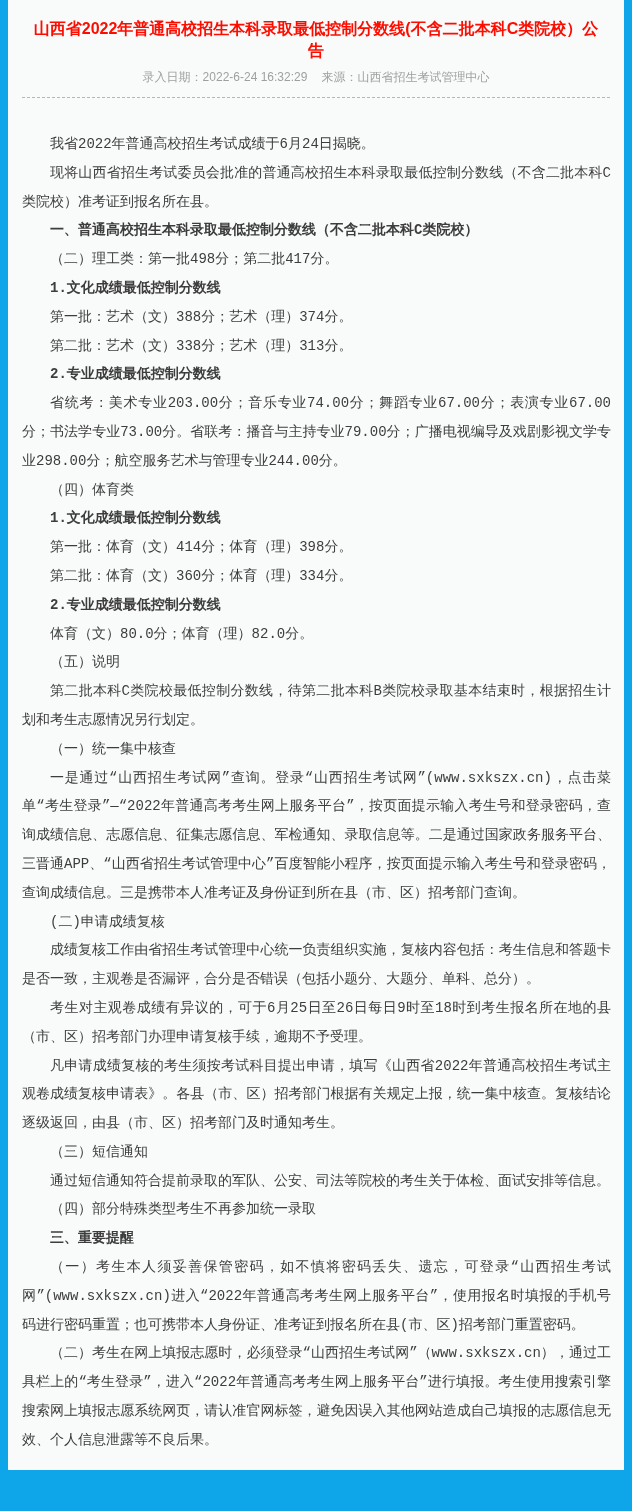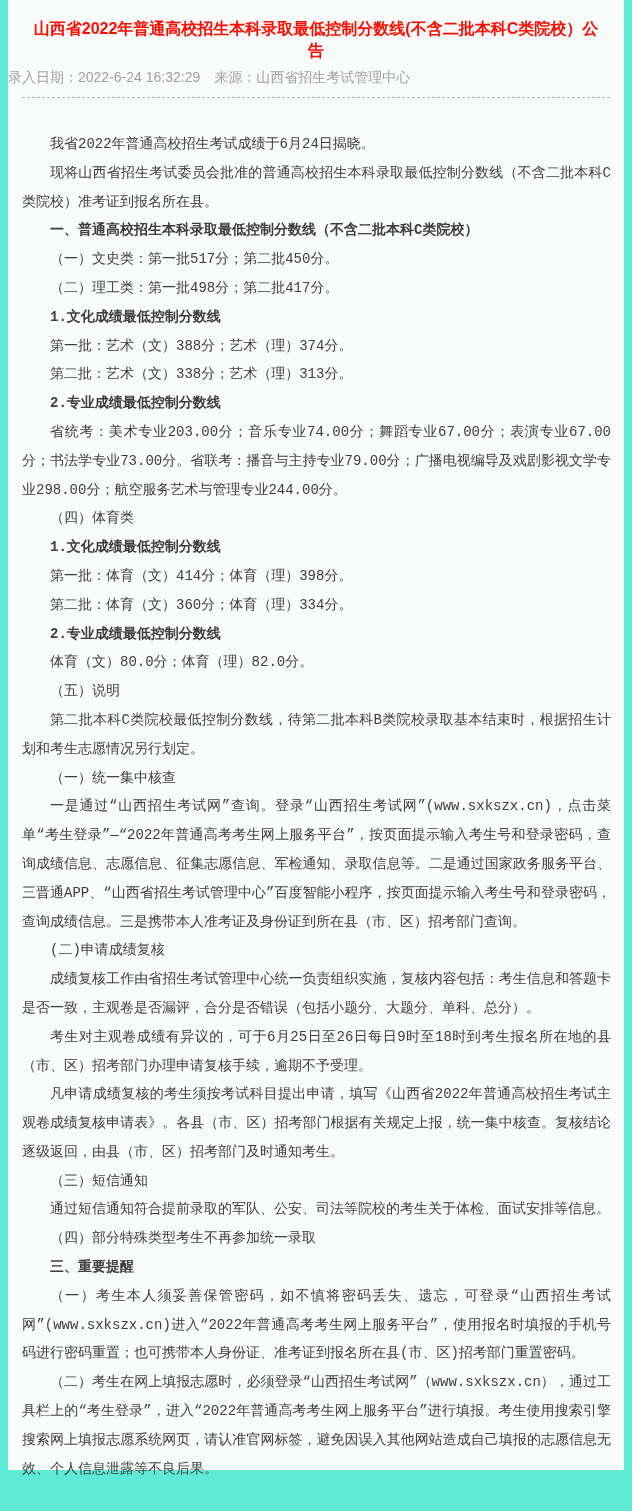--- a/index.html
+++ b/index.html
@@ -6,21 +6,21 @@
     margin: 0;
     padding: 0;
     background: #e9eaea;
     font-family: "Liberation Sans", "DejaVu Sans", sans-serif;
   }
   .viewport {
     position: relative;
     width: 632px;
     height: 1511px;
     margin: 0 auto;
-    background: #5eead4;
+    background: #0ea5e9;
     overflow: hidden;
   }
   .sheet {
     position: absolute;
     left: 8px;
     right: 8px;
     top: 0;
     height: 1470px;
     background: #f9fafa;
   }
@@ -31,22 +31,23 @@
     margin: 0;
     padding: 8px 24px 0;
     text-align: center;
     color: #fd0d00;
     font-size: 16px;
     font-weight: bold;
     line-height: 22px;
   }
   .meta {
     margin-top: 9px;
+    text-align: center;
     color: #9f9f9f;
-    font-size: 14px;
+    font-size: 12px;
     line-height: 12px;
   }
   .meta .gap { display: inline-block; width: 14px; }
   .divider {
     margin: 14px 14px 0;
     border-bottom: 1px dashed #a9b6da;
     height: 0;
   }
   .article {
     padding: 32px 13px 0 14px;
@@ -73,21 +74,20 @@
       <h1 class="title">山西省2022年普通高校招生本科录取最低控制分数线(不含二批本科C类院校）公告</h1>
       <div class="meta">
         <span>录入日期：</span><span>2022-6-24 16:32:29</span><span class="gap"></span><span>来源：</span><span>山西省招生考试管理中心</span>
       </div>
       <div class="divider"></div>
     </div>
     <div class="article">
         <p>我省2022年普通高校招生考试成绩于6月24日揭晓。</p>
         <p>现将山西省招生考试委员会批准的普通高校招生本科录取最低控制分数线（不含二批本科C类院校）准考证到报名所在县。</p>
         <p class="bold">一、普通高校招生本科录取最低控制分数线（不含二批本科C类院校）</p>
-        <p>（一）文史类：第一批517分；第二批450分。</p>
         <p>（二）理工类：第一批498分；第二批417分。</p>
         <p class="bold">1.文化成绩最低控制分数线</p>
         <p>第一批：艺术（文）388分；艺术（理）374分。</p>
         <p>第二批：艺术（文）338分；艺术（理）313分。</p>
         <p class="bold">2.专业成绩最低控制分数线</p>
         <p>省统考：美术专业203.00分；音乐专业74.00分；舞蹈专业67.00分；表演专业67.00分；书法学专业73.00分。省联考：播音与主持专业79.00分；广播电视编导及戏剧影视文学专业298.00分；航空服务艺术与管理专业244.00分。</p>
         <p>（四）体育类</p>
         <p class="bold">1.文化成绩最低控制分数线</p>
         <p>第一批：体育（文）414分；体育（理）398分。</p>
         <p>第二批：体育（文）360分；体育（理）334分。</p>

